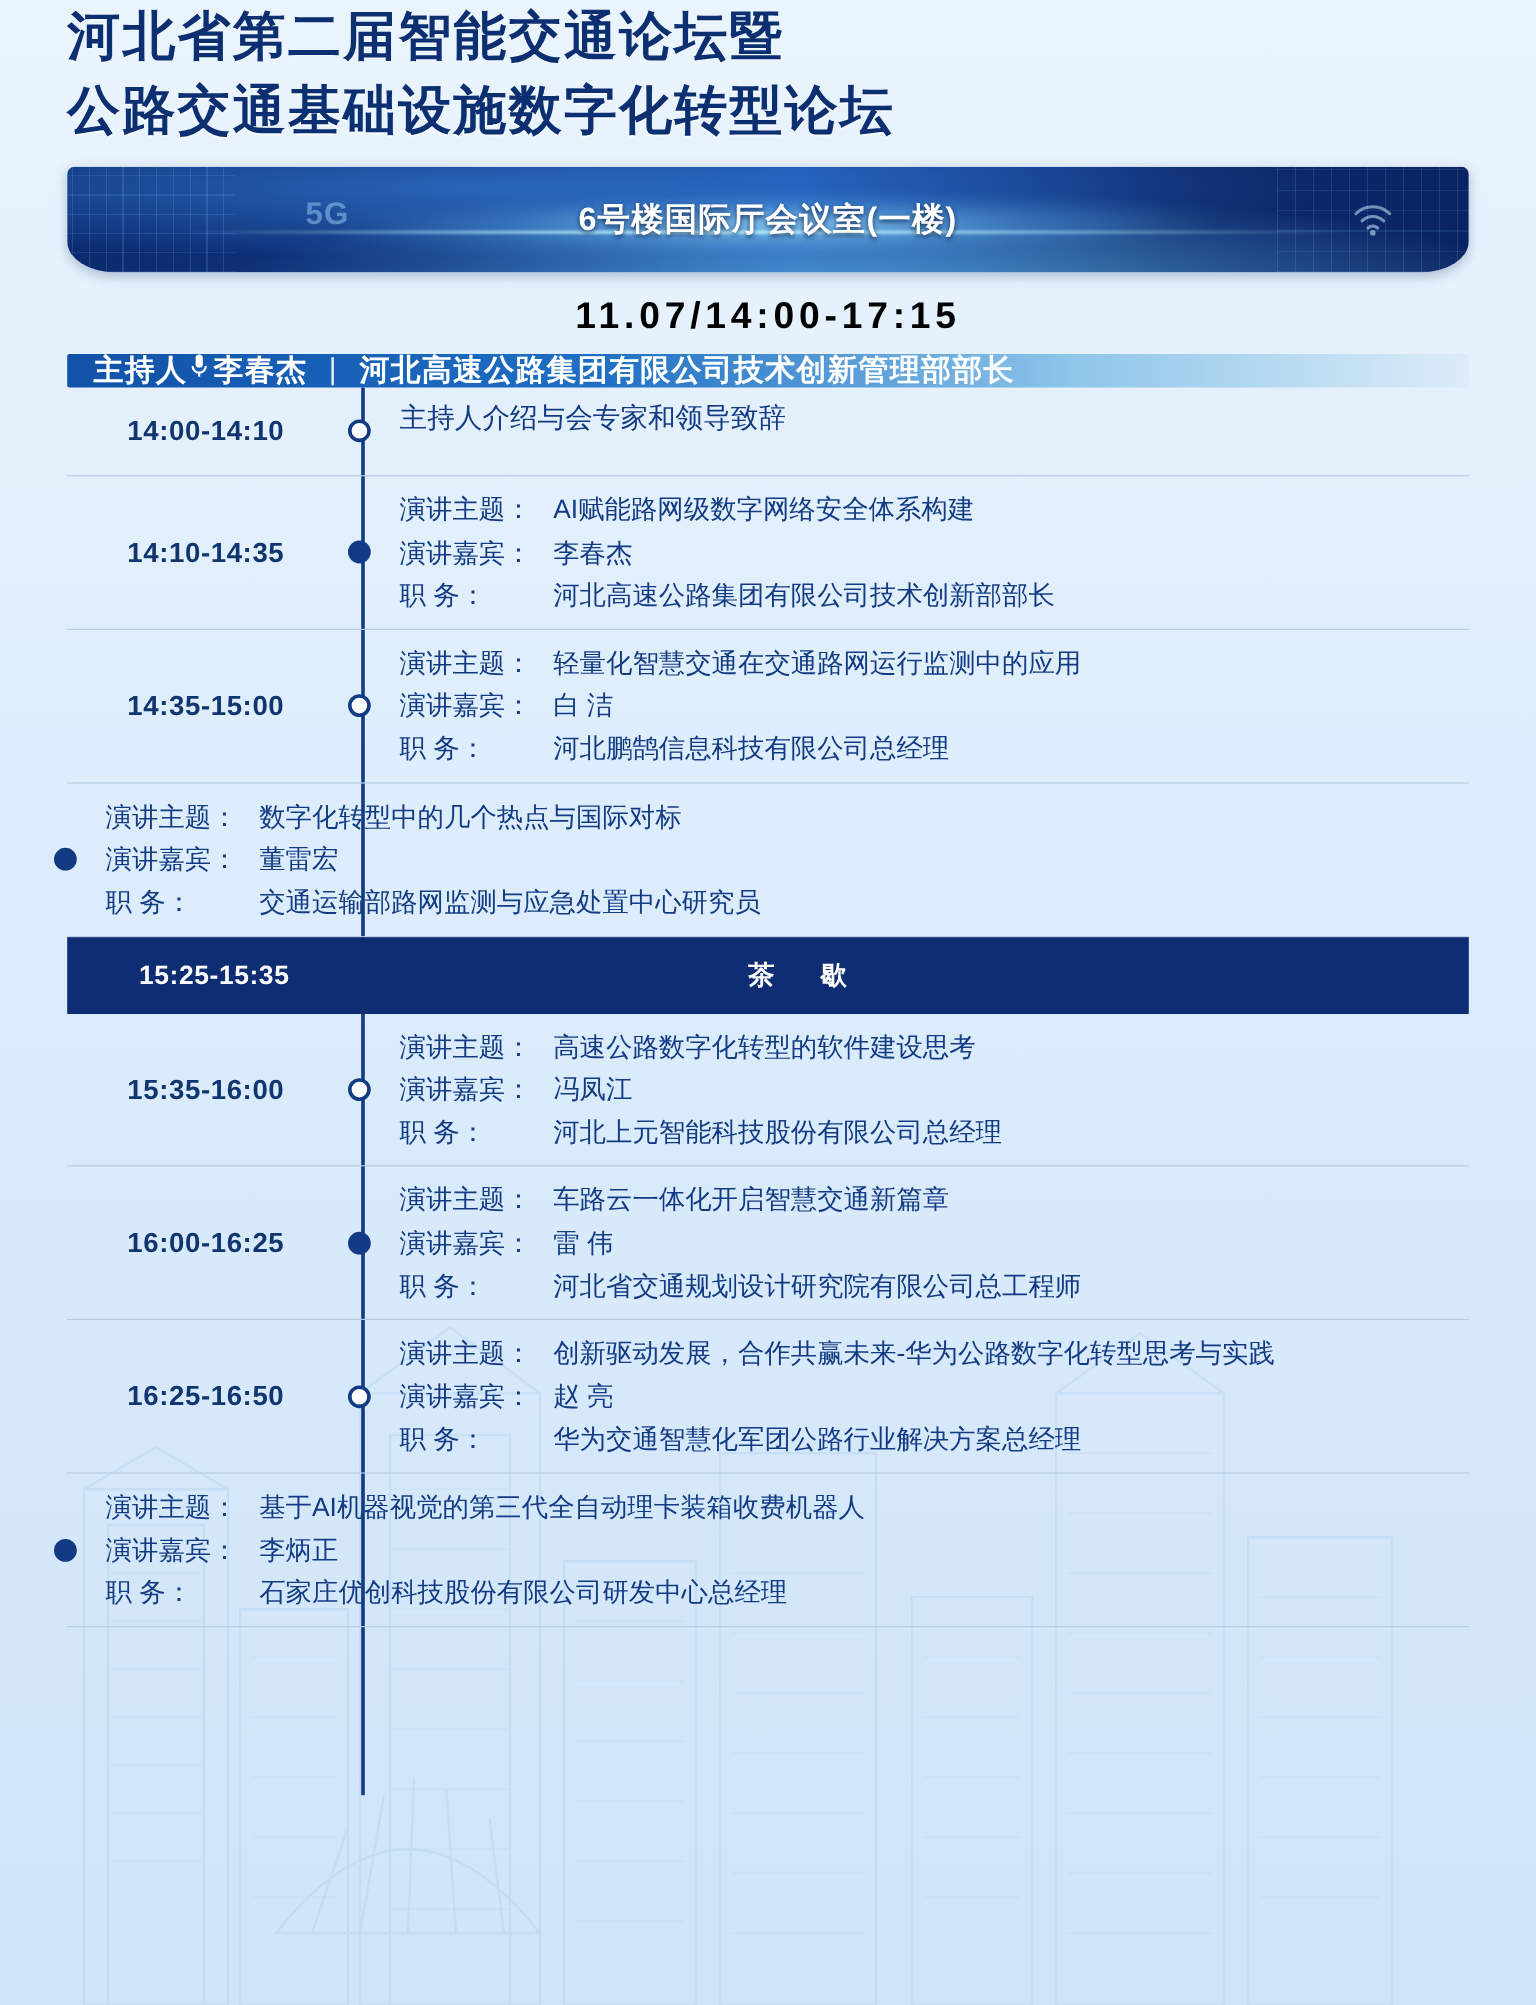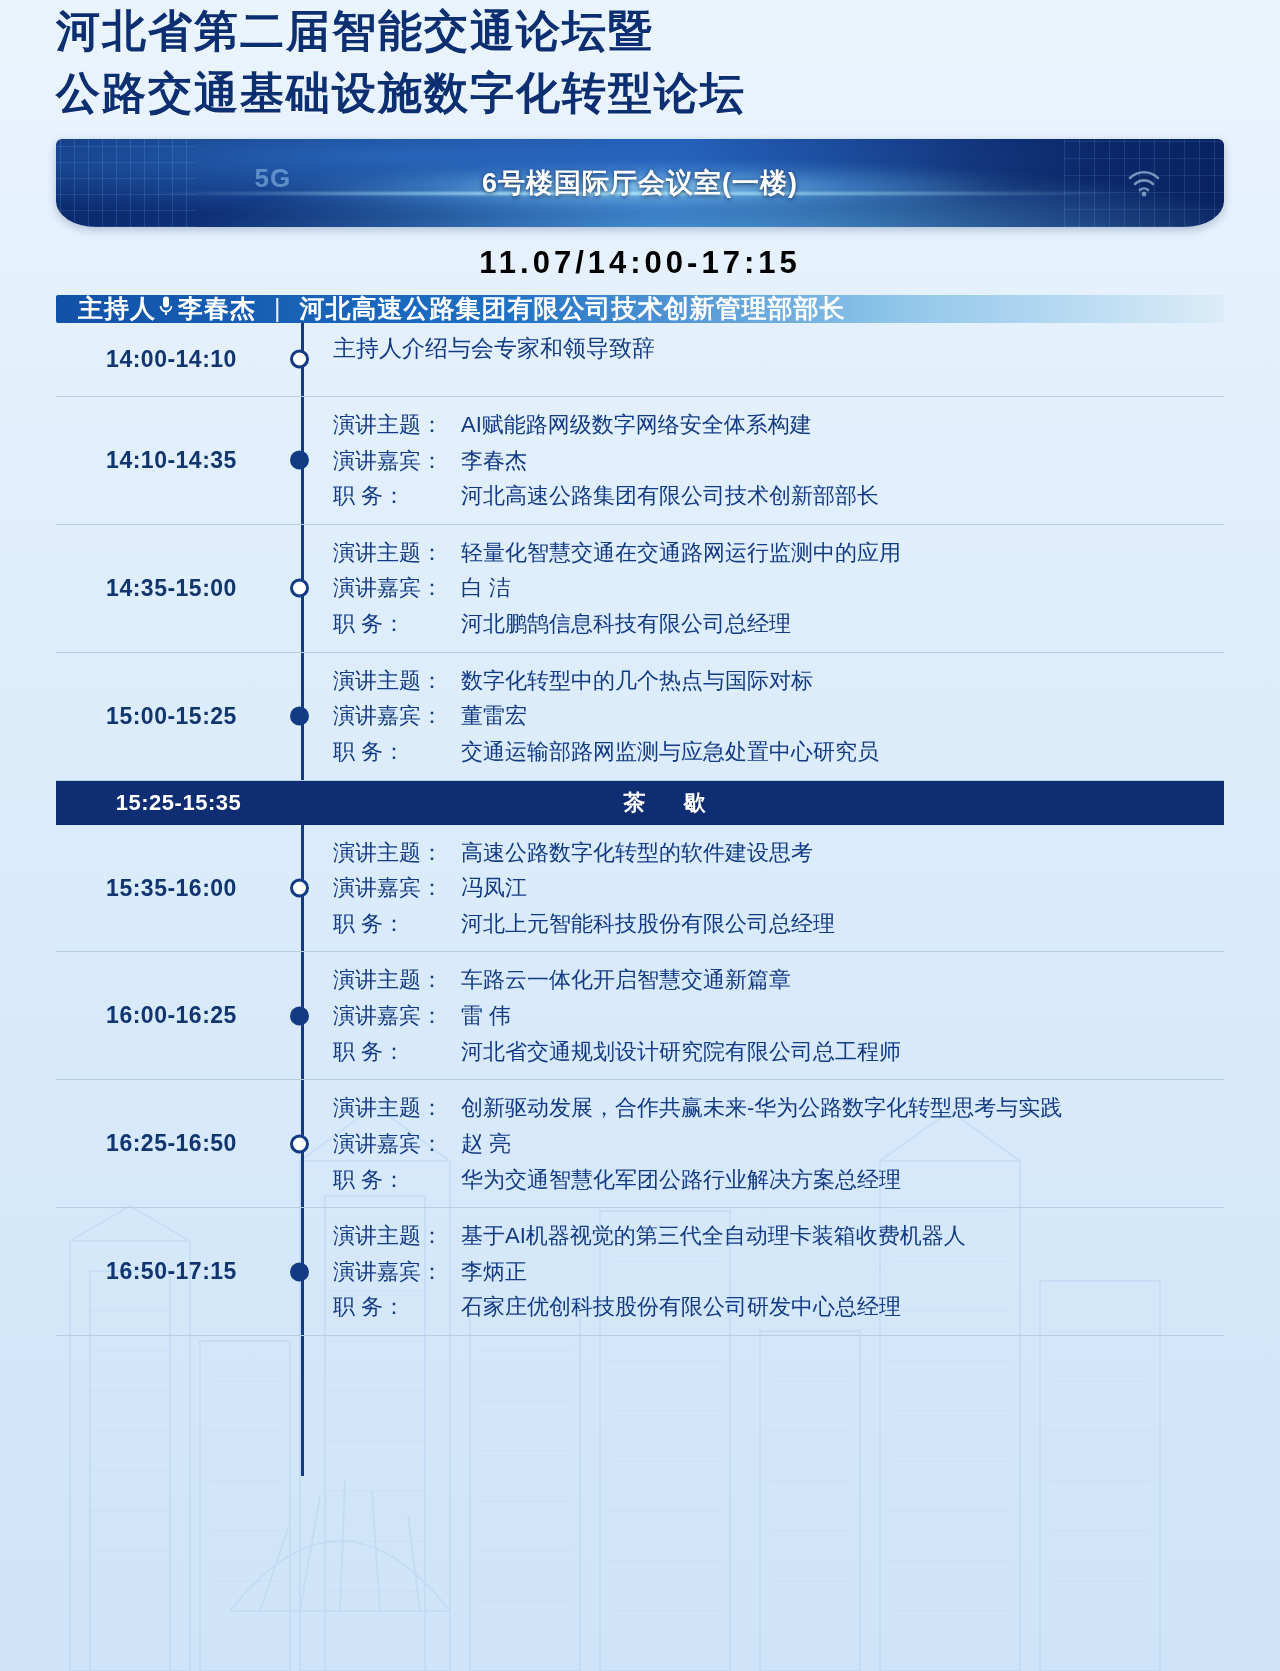--- a/index.html
+++ b/index.html
@@ -214,21 +214,21 @@
     color: #123b84;
   }
   .single-line {
     font-size: 23px;
     color: #123b84;
   }
 
   
   .break-row {
     position: relative;
-    height: 44px;
+    height: 64px;
     background: #0e2d72;
     display: flex;
     align-items: center;
     color: #ffffff;
     font-size: 22px;
     font-weight: bold;
     z-index: 3;
   }
   .break-row .time {
     width: 245px;
@@ -374,21 +374,20 @@
           <span class="val">白    洁</span>
         </div>
         <div class="line">
           <span class="lbl">职    务：</span>
           <span class="val">河北鹏鹄信息科技有限公司总经理</span>
         </div>
       </div>
     </div>
 
     <div class="row">
-      <div class="time">15:00-15:25</div>
       <div class="marker">
           <span class="dot filled"></span>
         </div>
       <div class="content">
         <div class="line">
           <span class="lbl">演讲主题：</span>
           <span class="val">数字化转型中的几个热点与国际对标</span>
         </div>
         <div class="line">
           <span class="lbl">演讲嘉宾：</span>
@@ -463,21 +462,20 @@
           <span class="val">赵    亮</span>
         </div>
         <div class="line">
           <span class="lbl">职    务：</span>
           <span class="val">华为交通智慧化军团公路行业解决方案总经理</span>
         </div>
       </div>
     </div>
 
     <div class="row">
-      <div class="time">16:50-17:15</div>
       <div class="marker">
           <span class="dot filled"></span>
         </div>
       <div class="content">
         <div class="line">
           <span class="lbl">演讲主题：</span>
           <span class="val">基于AI机器视觉的第三代全自动理卡装箱收费机器人</span>
         </div>
         <div class="line">
           <span class="lbl">演讲嘉宾：</span>

